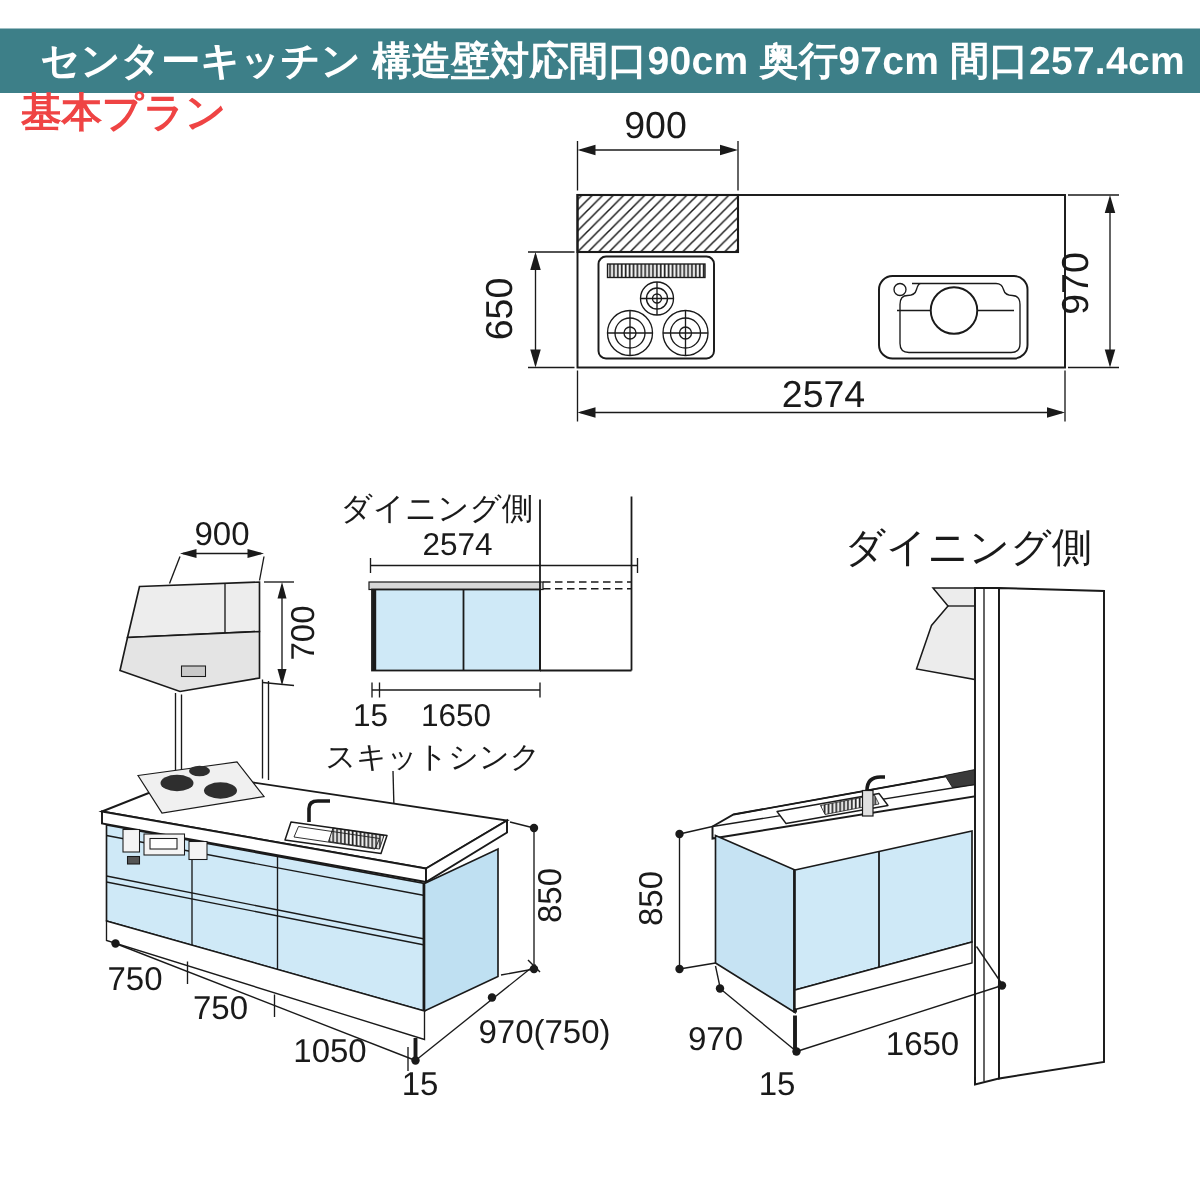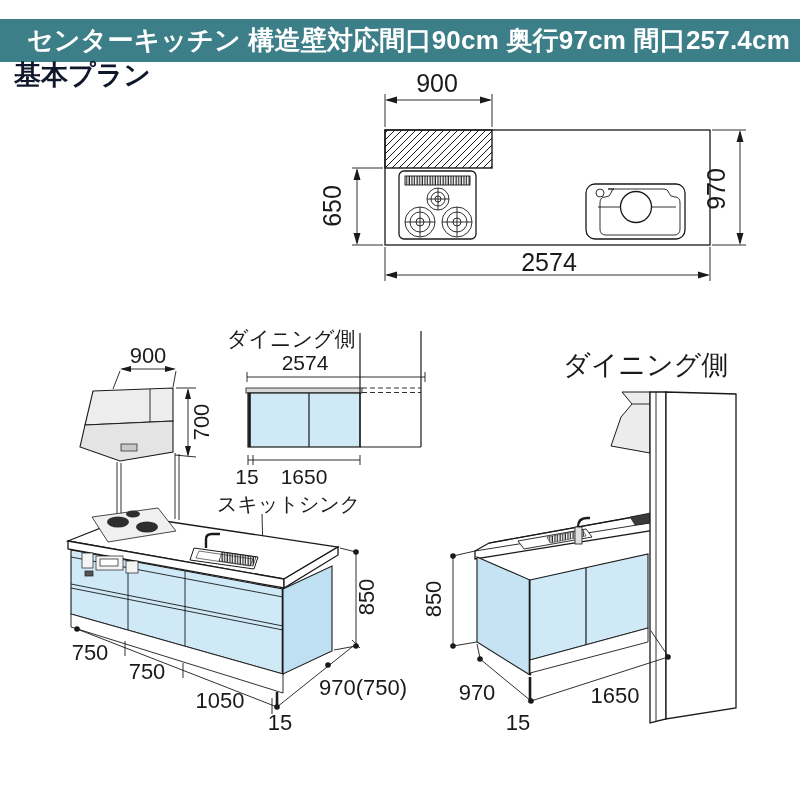--- a/index.html
+++ b/index.html
@@ -1,21 +1,21 @@
 <!DOCTYPE html>
 <html><head>
 <meta charset="utf-8">
 <style>
   html,body{margin:0;padding:0;background:#fff;}
   .page{position:relative;width:800px;height:800px;background:#fff;overflow:hidden;
         font-family:"Liberation Sans",sans-serif;}
   .titlebar{position:absolute;top:7px;left:0;width:800px;height:43px;background:#3d7f88;
         color:#fff;font-size:26px;font-weight:bold;line-height:43px;padding-left:27px;
         box-sizing:border-box;white-space:nowrap;letter-spacing:0.2px;margin-top:12px;}
-  .subtitle{position:absolute;top:57px;left:14px;font-size:27px;font-weight:bold;color:#0f172a;}
+  .subtitle{position:absolute;top:57px;left:14px;font-size:27px;font-weight:bold;color:#ef4444;}
   svg{position:absolute;top:0;left:0;}
   svg text{font-family:"Liberation Sans",sans-serif;fill:#1a1a1a;}
   .dimtxt{font-size:25px;}
   .dimtxt-s{font-size:22px;}
   .jp{font-size:21px;}
   .jp-big{font-size:27px;}
   .jp-s{font-size:20px;}
   .ln{stroke:#1a1a1a;stroke-width:1.2;fill:none;}
   .ln-thin{stroke:#1a1a1a;stroke-width:0.9;fill:none;}
   .ln-thick{stroke:#1a1a1a;stroke-width:2.6;fill:none;}

